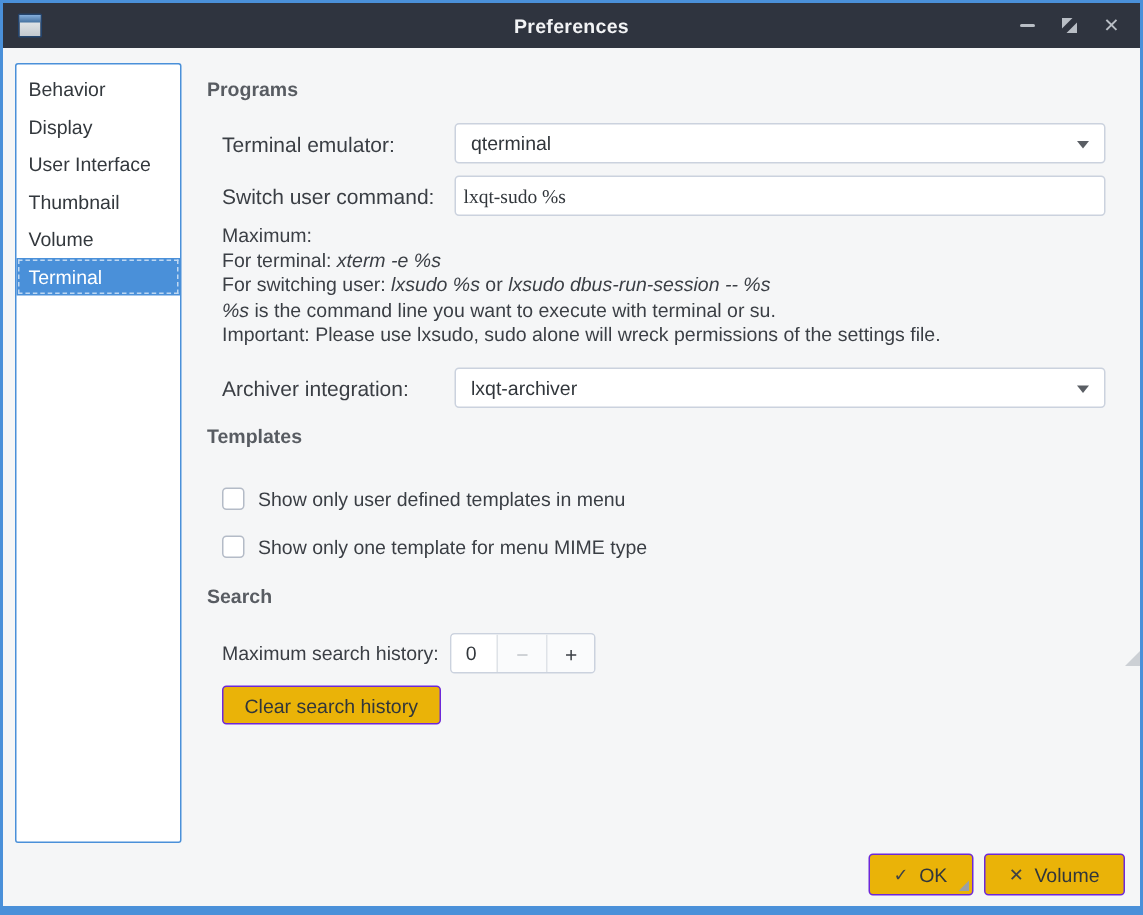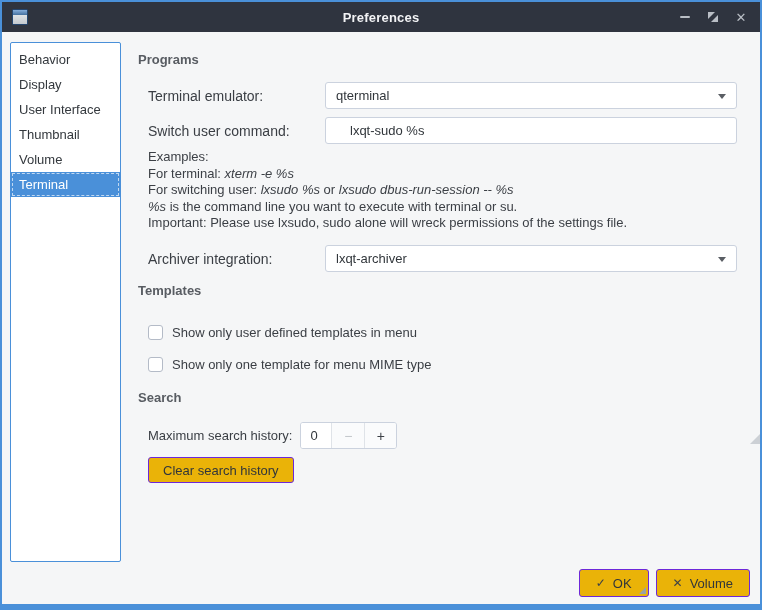--- a/index.html
+++ b/index.html
@@ -86,35 +86,35 @@
     height: 27px; display: flex; align-items: center;
   }
   .form-label { width: 155px; font-size: 14px; color: #3a3e44; flex: none; }
   .flex-label { font-size: 13px; color: #3a3e44; flex: none; }
 
   .combo, .text-input, .spinbox {
     height: 27px;
     background: #fff;
     border: 1px solid #cbd2de;
     border-radius: 3px;
-    font-size: 13px; color: #31363b; margin-left: 22px;
+    font-size: 13px; color: #31363b;
   }
   .combo {
     flex: 1; display: flex; align-items: center;
     padding: 0 10px; position: relative;
   }
   .combo-arrow {
     position: absolute; right: 10px; top: 50%;
     margin-top: -2px;
     width: 0; height: 0;
     border-left: 4px solid transparent;
     border-right: 4px solid transparent;
     border-top: 5px solid #5a5e64;
   }
-  .text-input { flex: 1; padding: 0 24px; font-family: Liberation Sans, sans-serif; outline: none; }
+  .text-input { flex: 1; padding: 0 5px; font-family: Liberation Serif, serif; outline: none; }
 
   
   .examples {
     position: absolute; left: 146px; top: 117px;
     font-size: 13px; color: #3b3f45; line-height: 16.5px;
     white-space: nowrap;
   }
   .examples i { font-style: italic; }
 
   
@@ -217,21 +217,21 @@
         <span class="combo-arrow"></span>
       </div>
     </div>
 
     <div class="form-row" style="top:85px">
       <span class="form-label">Switch user command:</span>
       <input class="text-input" type="text" value="lxqt-sudo %s" style="">
     </div>
 
     <div class="examples">
-      <div>Examples:</div>
+      <div>Maximum:</div>
       <div><span>For terminal: </span><i>xterm -e %s</i></div>
       <div><span>For switching user: </span><i>lxsudo %s</i><span> or </span><i>lxsudo dbus-run-session -- %s</i></div>
       <div><i>%s</i><span> is the command line you want to execute with terminal or su.</span></div>
       <div>Important: Please use lxsudo, sudo alone will wreck permissions of the settings file.</div>
     </div>
 
     <div class="form-row" style="top:213px">
       <span class="form-label">Archiver integration:</span>
       <div class="combo">
         <span>lxqt-archiver</span>

